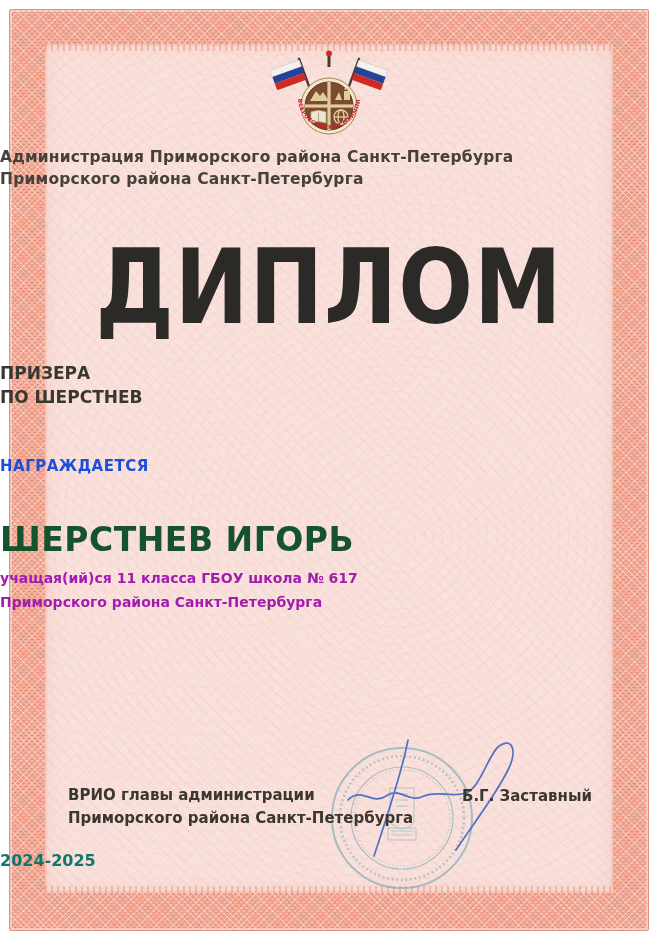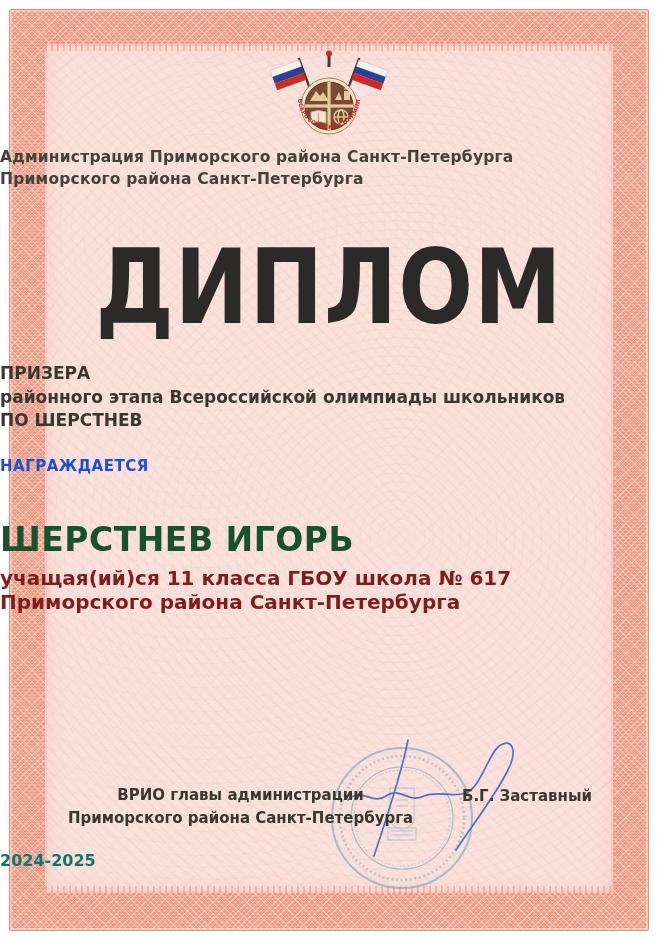--- a/index.html
+++ b/index.html
@@ -46,23 +46,23 @@
   .title{top:230px;height:114px;display:flex;align-items:center;justify-content:center;}
   .title span{
     display:inline-block;font-size:88px;font-weight:bold;color:#2c2a26;
     letter-spacing:1px;transform:scaleY(1.18);transform-origin:center;
     white-space:nowrap;
   }
 
   .award{top:362px;font-size:17px;font-weight:bold;line-height:23.5px;color:#3a3630;}
   .awarded{top:457px;font-size:15px;font-weight:bold;letter-spacing:.5px;color:#1d4ed8;}
   .name{top:520px;font-size:33px;font-weight:bold;color:#14532d;letter-spacing:.5px;}
-  .details{top:567px;font-size:20px;font-weight:bold;line-height:23.5px;color:#7f1d1d;}
+  .details{top:567px;font-size:14px;font-weight:bold;line-height:23.5px;color:#a21caf;}
 
-  .sign-left{position:absolute;left:68px;top:784px;font-size:15px;font-weight:bold;line-height:23px;color:#3a3630;text-align:center;}
+  .sign-left{position:absolute;left:68px;top:784px;font-size:15px;font-weight:bold;line-height:23px;color:#3a3630;text-align:left;}
   .sign-name{position:absolute;right:66px;top:787px;font-size:15px;font-weight:bold;color:#3a3630;text-align:right;margin-left:22px;}
   .year{top:851px;font-size:16px;font-weight:bold;color:#0f766e;}
 
   .stamp{position:absolute;left:318px;top:730px;width:168px;height:178px;}
   .signature{position:absolute;left:328px;top:736px;width:214px;height:124px;}
 </style>
 </head>
 <body>
 
 <div class="page">
@@ -126,21 +126,20 @@
     <div>Администрация Приморского района Санкт-Петербурга</div>
     <div>Приморского района Санкт-Петербурга</div>
   </div>
 
   <div class="abs title">
     <span>ДИПЛОМ</span>
   </div>
 
   <div class="abs award">
     <div>ПРИЗЕРА</div>
-    <div>районного этапа Всероссийской олимпиады школьников</div>
     <div>ПО ШЕРСТНЕВ</div>
   </div>
 
   <div class="abs awarded">НАГРАЖДАЕТСЯ</div>
 
   <div class="abs name">ШЕРСТНЕВ ИГОРЬ</div>
   <div class="abs details">
     <div>учащая(ий)ся 11 класса ГБОУ школа № 617</div>
     <div>Приморского района Санкт-Петербурга</div>
   </div>

